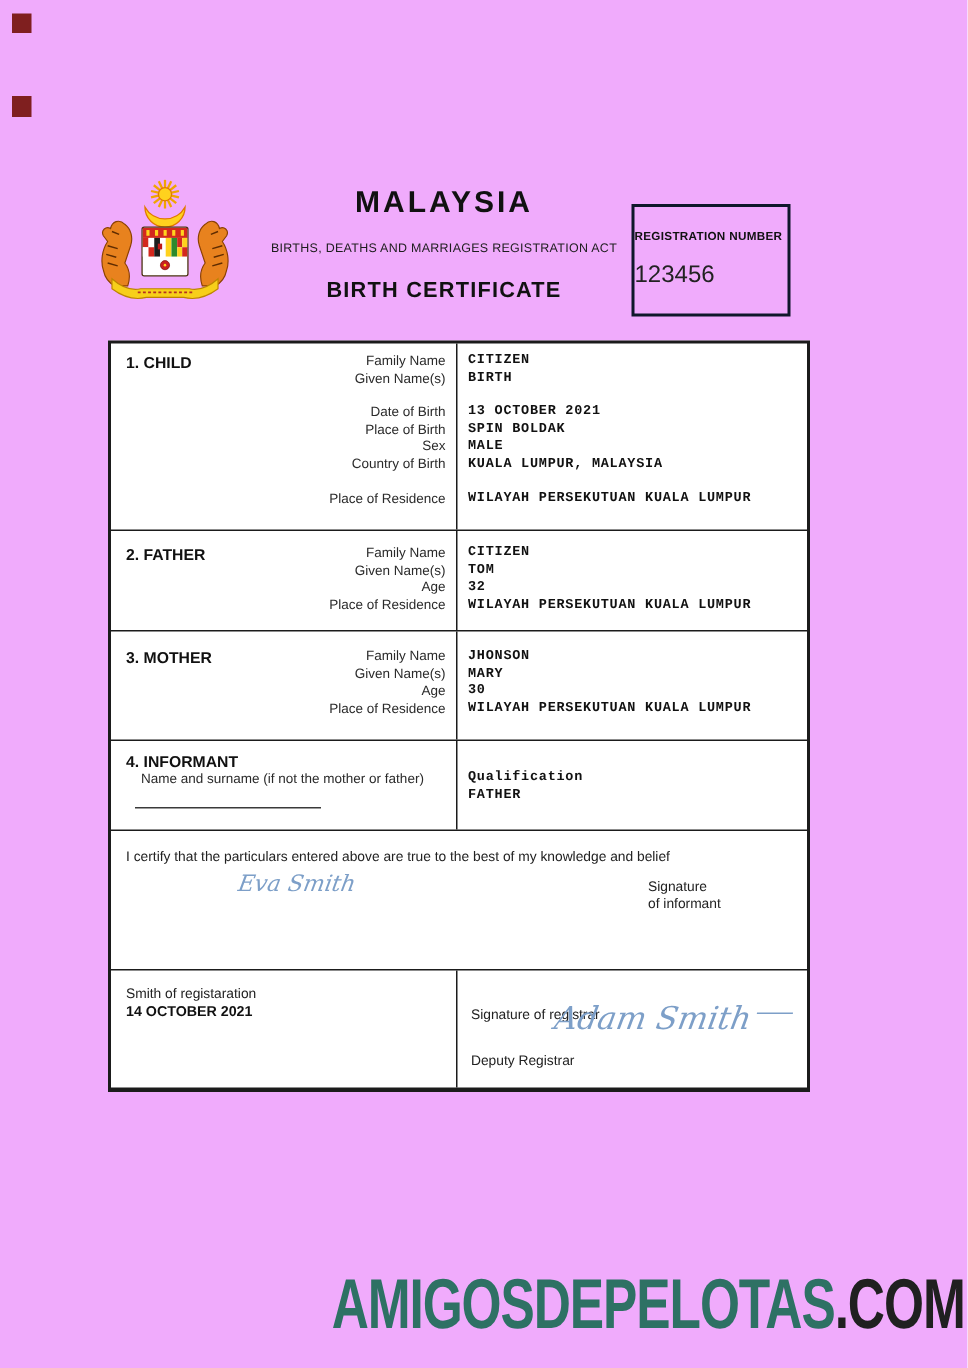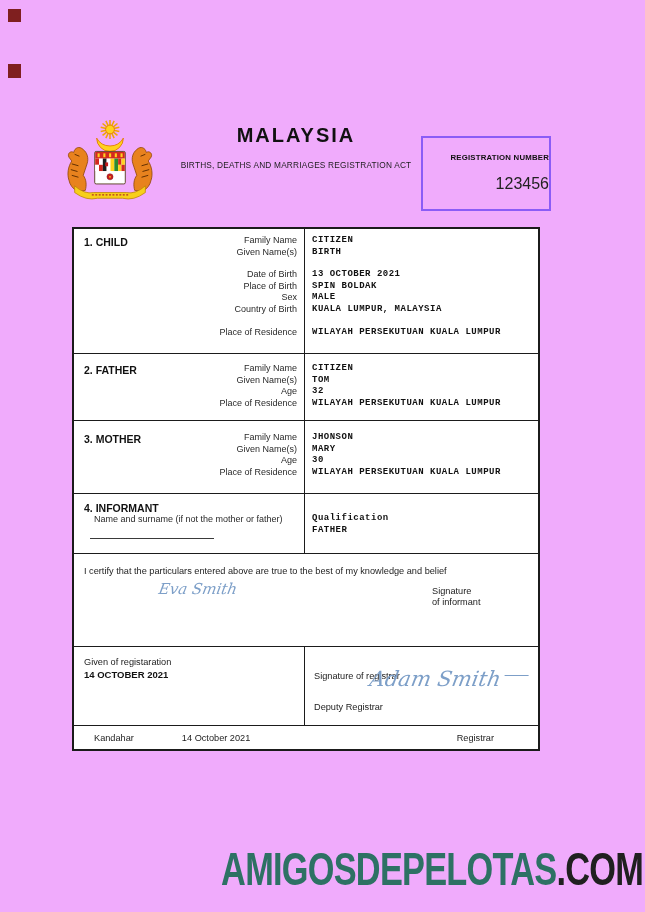--- a/index.html
+++ b/index.html
@@ -13,22 +13,22 @@
 
   
   .crest{position:absolute;left:62px;top:118px;width:96px;height:86px;}
 
   
   .header-center{position:absolute;left:160px;top:124px;width:272px;text-align:center;}
   .country{font-size:20px;font-weight:bold;letter-spacing:2px;color:#111;}
   .act{margin-top:13px;font-size:8.3px;letter-spacing:0.2px;color:#1d1d1d;}
   .doc-title{margin-top:16px;font-size:14.5px;font-weight:bold;letter-spacing:0.8px;color:#111;}
 
-  .reg-box{position:absolute;left:421px;top:136px;width:130px;height:75px;
-           border:2px solid #8b5cf6;box-sizing:border-box;text-align:right;}
+  .reg-box{position:absolute;left:421px;top:136px;width:106px;height:75px;
+           border:2px solid #0f172a;box-sizing:border-box;text-align:left;}
   .reg-label{margin-top:15px;font-size:7.8px;font-weight:bold;letter-spacing:0.2px;color:#111;}
   .reg-value{margin-top:13px;font-size:16px;color:#222;}
 
   
   .table{position:absolute;left:72px;top:227px;width:468px;border:2px solid #1b1b1b;
          box-sizing:border-box;background:#fff;}
   .sec{position:relative;border-bottom:1px solid #1b1b1b;box-sizing:border-box;}
   .sec-child{height:125px;padding-top:6px;}
   .sec-father{height:67px;padding-top:9px;}
   .sec-mother{height:73px;padding-top:11px;}
@@ -140,20 +140,21 @@
     <circle cx="49" cy="61.5" r="3.2" fill="#c92020" stroke="#7c1010" stroke-width="0.5"></circle>
     <circle cx="49" cy="61.5" r="0.9" fill="#ffd21e"></circle>
 
     <path d="M12 71 Q22 80 32 78 L66 78 Q76 80 86 71 L86 78 Q74 87 62 84 L36 84 Q24 87 12 78 Z" fill="#f7cf1a" stroke="#bd8400" stroke-width="0.8"></path>
     <line x1="30" y1="80.5" x2="68" y2="80.5" stroke="#b33022" stroke-width="1.2" stroke-dasharray="2 1.6"></line>
   </svg>
 
   <div class="header-center">
     <div class="country">MALAYSIA</div>
     <div class="act">BIRTHS, DEATHS AND MARRIAGES REGISTRATION ACT</div>
+    <div class="doc-title">BIRTH CERTIFICATE</div>
   </div>
 
   <div class="reg-box">
     <div class="reg-label">REGISTRATION NUMBER</div>
     <div class="reg-value">123456</div>
   </div>
 
   <div class="table">
 
     <div class="sec sec-child">
@@ -247,33 +248,28 @@
       <div class="sig sig-eva">Eva Smith</div>
       <div class="sig-label">
         <div>Signature</div>
         <div>of informant</div>
       </div>
     </div>
 
     <div class="sec sec-registrar">
       <div class="vline"></div>
       <div class="reg-left">
-        <div>Given of registaration</div>
+        <div>Smith of registaration</div>
         <div class="reg-date">14 OCTOBER 2021</div>
       </div>
       <div class="reg-sig-label">Signature of registrar</div>
       <div class="sig sig-adam">Adam Smith</div>
       <div class="reg-deputy">Deputy Registrar</div>
     </div>
 
-    <div class="sec sec-bottom">
-      <span class="bt-place">Kandahar</span>
-      <span class="bt-date">14 October 2021</span>
-      <span class="bt-right">Registrar</span>
-    </div>
 
   </div>
 
   <div class="watermark">
     <span class="wm-name">AMIGOSDEPELOTAS</span><span class="wm-tld">.COM</span>
   </div>
 
 </div>
 
 </body></html>

